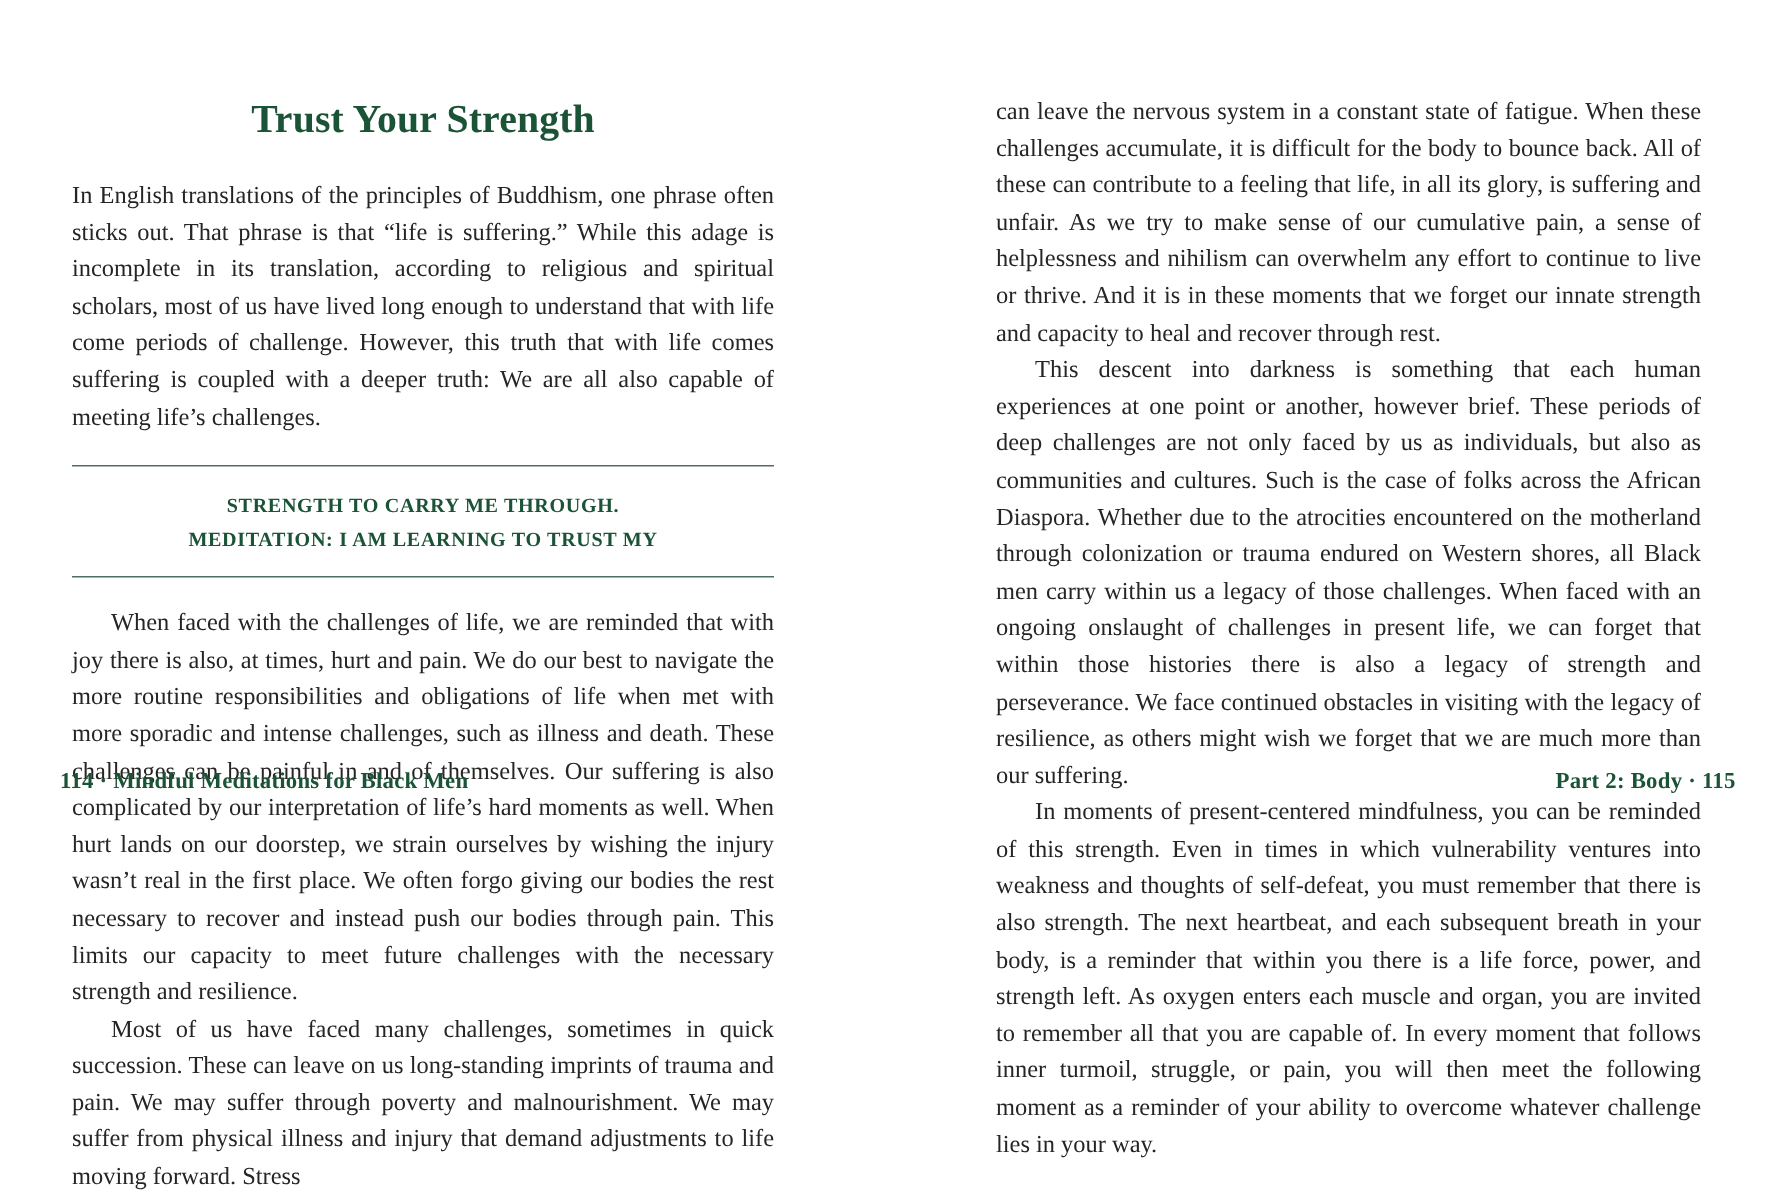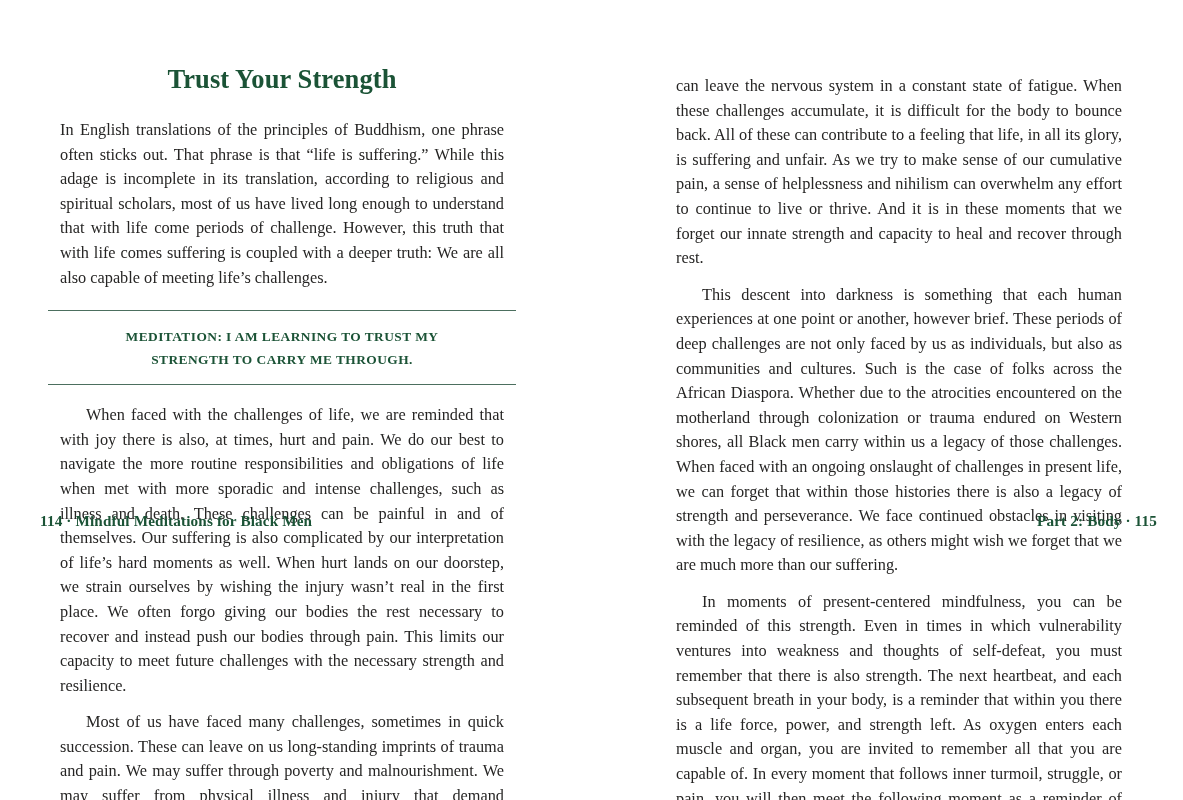--- a/index.html
+++ b/index.html
@@ -50,21 +50,21 @@
     margin: 0 0 22px 0;
     letter-spacing: 0.1px;
   }
   .chapter-title .tl {
     display: block;
     white-space: nowrap;
   }
 
   
   p.body {
-    margin: 12px;
+    margin: 0;
     font-size: 16.3px;
     line-height: 24.6px;
     text-align: justify;
     text-justify: inter-word;
     color: #262524;
     hyphens: none;
   }
   p.body.indent {
     text-indent: 26px;
   }
@@ -122,22 +122,22 @@
 
       <h1 class="chapter-title">
         <span class="tl">Trust Your Strength</span>
       </h1>
 
       <p class="body">In English translations of the principles of Buddhism, one phrase often sticks out. That phrase is that “life is suffering.” While this adage is incomplete in its translation, according to religious and spiritual scholars, most of us have lived long enough to understand that with life come periods of challenge. However, this truth that with life comes suffering is coupled with a deeper truth: We are all also capable of meeting life’s challenges.</p>
 
       <div class="meditation">
         <hr class="rule">
         <div class="meditation-text">
+          <span class="ml">STRENGTH TO CARRY ME THROUGH.</span>
           <span class="ml">MEDITATION: I AM LEARNING TO TRUST MY</span>
-          <span class="ml">STRENGTH TO CARRY ME THROUGH.</span>
         </div>
         <hr class="rule">
       </div>
 
       <p class="body indent">When faced with the challenges of life, we are reminded that with joy there is also, at times, hurt and pain. We do our best to navigate the more routine responsibilities and obligations of life when met with more sporadic and intense challenges, such as illness and death. These challenges can be painful in and of themselves. Our suffering is also complicated by our interpretation of life’s hard moments as well. When hurt lands on our doorstep, we strain ourselves by wishing the injury wasn’t real in the first place. We often forgo giving our bodies the rest necessary to recover and instead push our bodies through pain. This limits our capacity to meet future challenges with the necessary strength and resilience.</p>
       <p class="body indent">Most of us have faced many challenges, sometimes in quick succession. These can leave on us long-standing imprints of trauma and pain. We may suffer through poverty and malnourishment. We may suffer from physical illness and injury that demand adjustments to life moving forward. Stress</p>
 
     </div>
 
     <div class="footer footer-left">114 · Mindful Meditations for Black Men</div>

